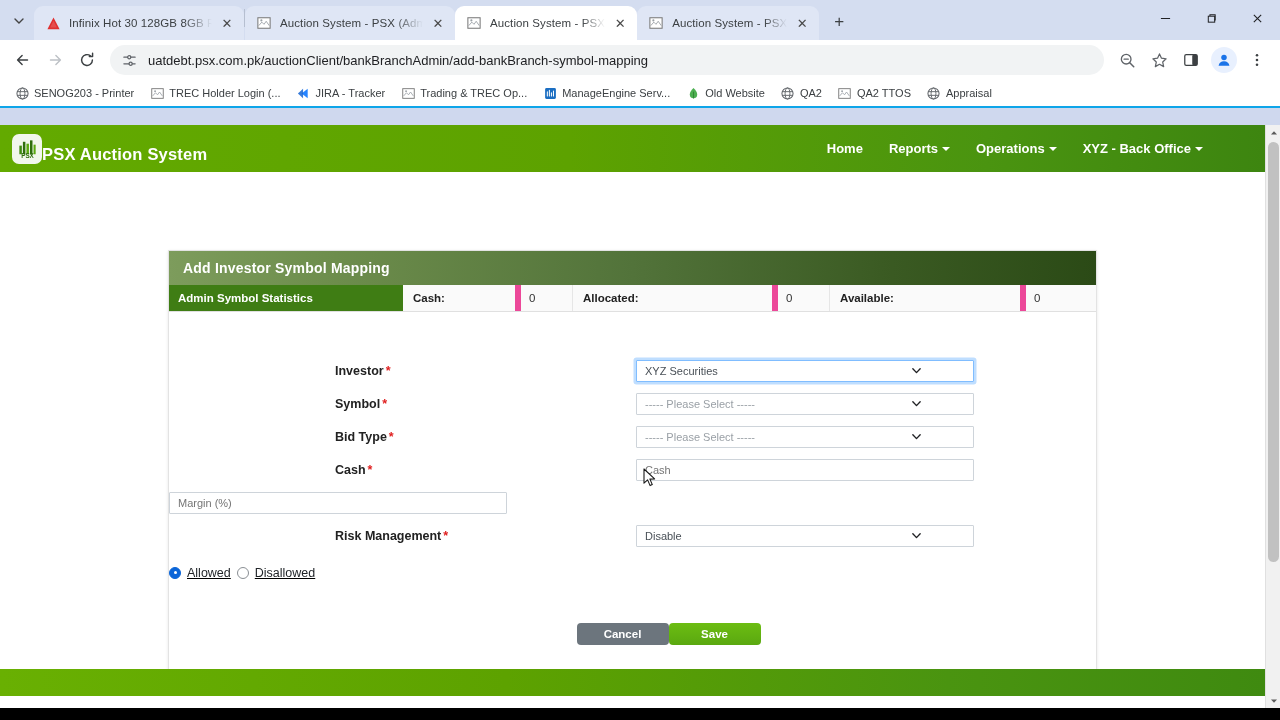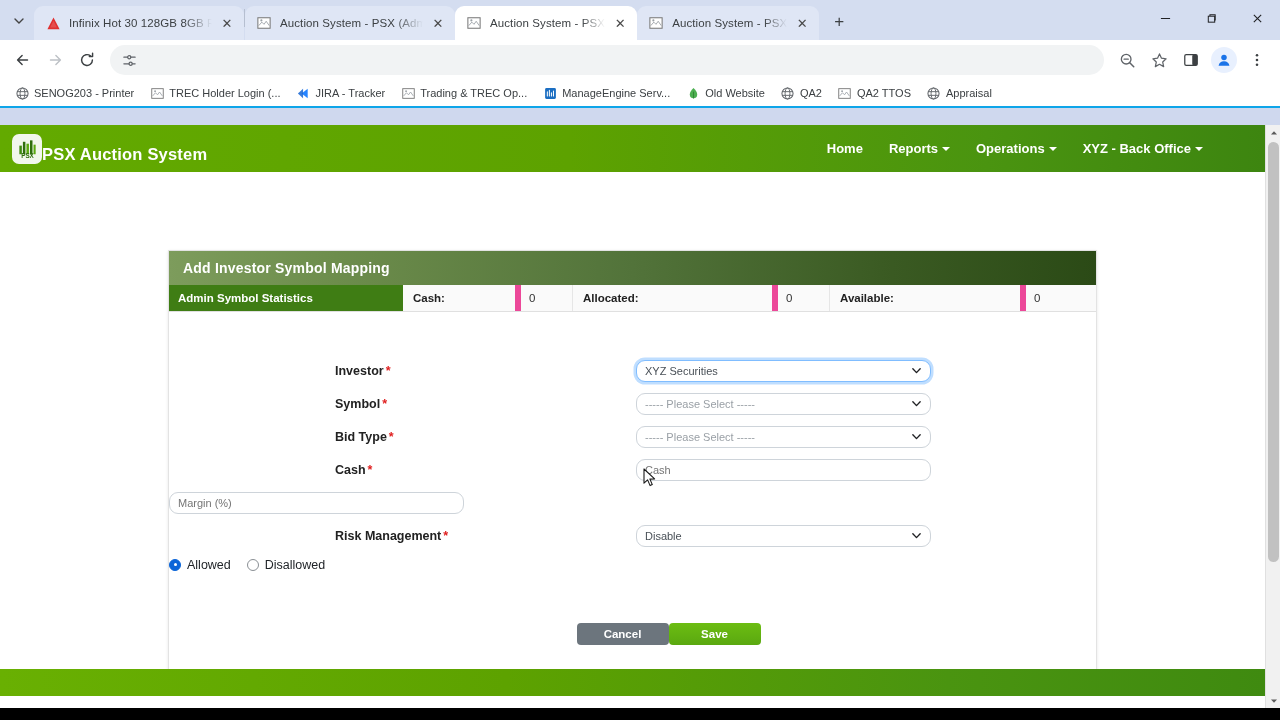--- a/index.html
+++ b/index.html
@@ -154,35 +154,35 @@
   .form { padding: 42px 0 0 0; height: 372px; position: relative; }
   .form-row { display: flex; align-items: center; height: 33px; margin-bottom: 0; }
   .form-label {
     width: 467px; padding-left: 166px; font-size: 12.5px; color: #222;
     font-weight: bold; flex: 0 0 467px;
   }
   .req { color: #e02020; font-weight: bold; margin-left: 2px; }
   .field-wrap { width: 295px; position: relative; }
 
   .ctrl {
-    width: 295px; height: 22px; border: 1px solid #ced4da; border-radius: 9px;
+    width: 338px; height: 22px; border: 1px solid #ced4da; border-radius: 1px;
     background: #fff; font-size: 11px; color: #495057;
     display: flex; align-items: center; padding: 0 8px;
     font-family: "Liberation Sans", sans-serif;
   }
   .ctrl.placeholder { color: #9aa0a6; }
   .ctrl.select { padding-right: 22px; cursor: pointer; }
   .ctrl.focused { border-color: #80bdff; box-shadow: 0 0 0 2.5px rgba(0,123,255,.25); }
   .sel-arrow {
     position: absolute; right: 9px; top: 50%; transform: translateY(-50%);
     pointer-events: none; color: #202124;
   }
   .sel-text { white-space: nowrap; overflow: hidden; }
 
-  .radio-group { display: flex; align-items: flex-start; gap: 16px; height: 22px; }
+  .radio-group { display: flex; align-items: flex-end; gap: 6px; height: 22px; text-decoration: underline; }
   .radio-opt { display: flex; align-items: center; gap: 6px; cursor: pointer; }
   .radio {
     width: 12px; height: 12px; border-radius: 50%; border: 1px solid #8a8f94;
     background: #fff; flex: 0 0 12px; position: relative;
   }
   .radio.checked { border-color: #0b65d8; background: #0b65d8; }
   .radio.checked::after {
     content: ""; position: absolute; left: 3.5px; top: 3.5px;
     width: 3px; height: 3px; border-radius: 50%; background: #fff;
   }
@@ -325,20 +325,21 @@
     </div>
 
     <div class="omnibox">
       <span style="display:flex;flex:0 0 16px;">
         <svg width="15" height="15" viewBox="0 0 16 16">
             <path d="M2 4.5 H6 M9.5 4.5 H14 M2 11.5 H7.5 M11 11.5 H14" stroke="#5f6368" stroke-width="1.3" stroke-linecap="round"></path>
             <circle cx="7.7" cy="4.5" r="1.7" fill="none" stroke="#5f6368" stroke-width="1.3"></circle>
             <circle cx="9.2" cy="11.5" r="1.7" fill="none" stroke="#5f6368" stroke-width="1.3"></circle>
           </svg>
       </span>
+      <span class="omnibox-url" title="uatdebt.psx.com.pk/auctionClient/bankBranchAdmin/add-bankBranch-symbol-mapping">uatdebt.psx.com.pk/auctionClient/bankBranchAdmin/add-bankBranch-symbol-mapping</span>
     </div>
 
     <div class="tb-btn">
       <svg width="17" height="17" viewBox="0 0 18 18">
           <circle cx="7.6" cy="7.6" r="5.1" fill="none" stroke="#5f6368" stroke-width="1.4"></circle>
           <path d="M5.4 7.6 H9.8" stroke="#5f6368" stroke-width="1.4" stroke-linecap="round"></path>
           <path d="M11.4 11.4 L15.6 15.6" stroke="#5f6368" stroke-width="1.6" stroke-linecap="round"></path>
         </svg>
     </div>
     <div class="tb-btn">

